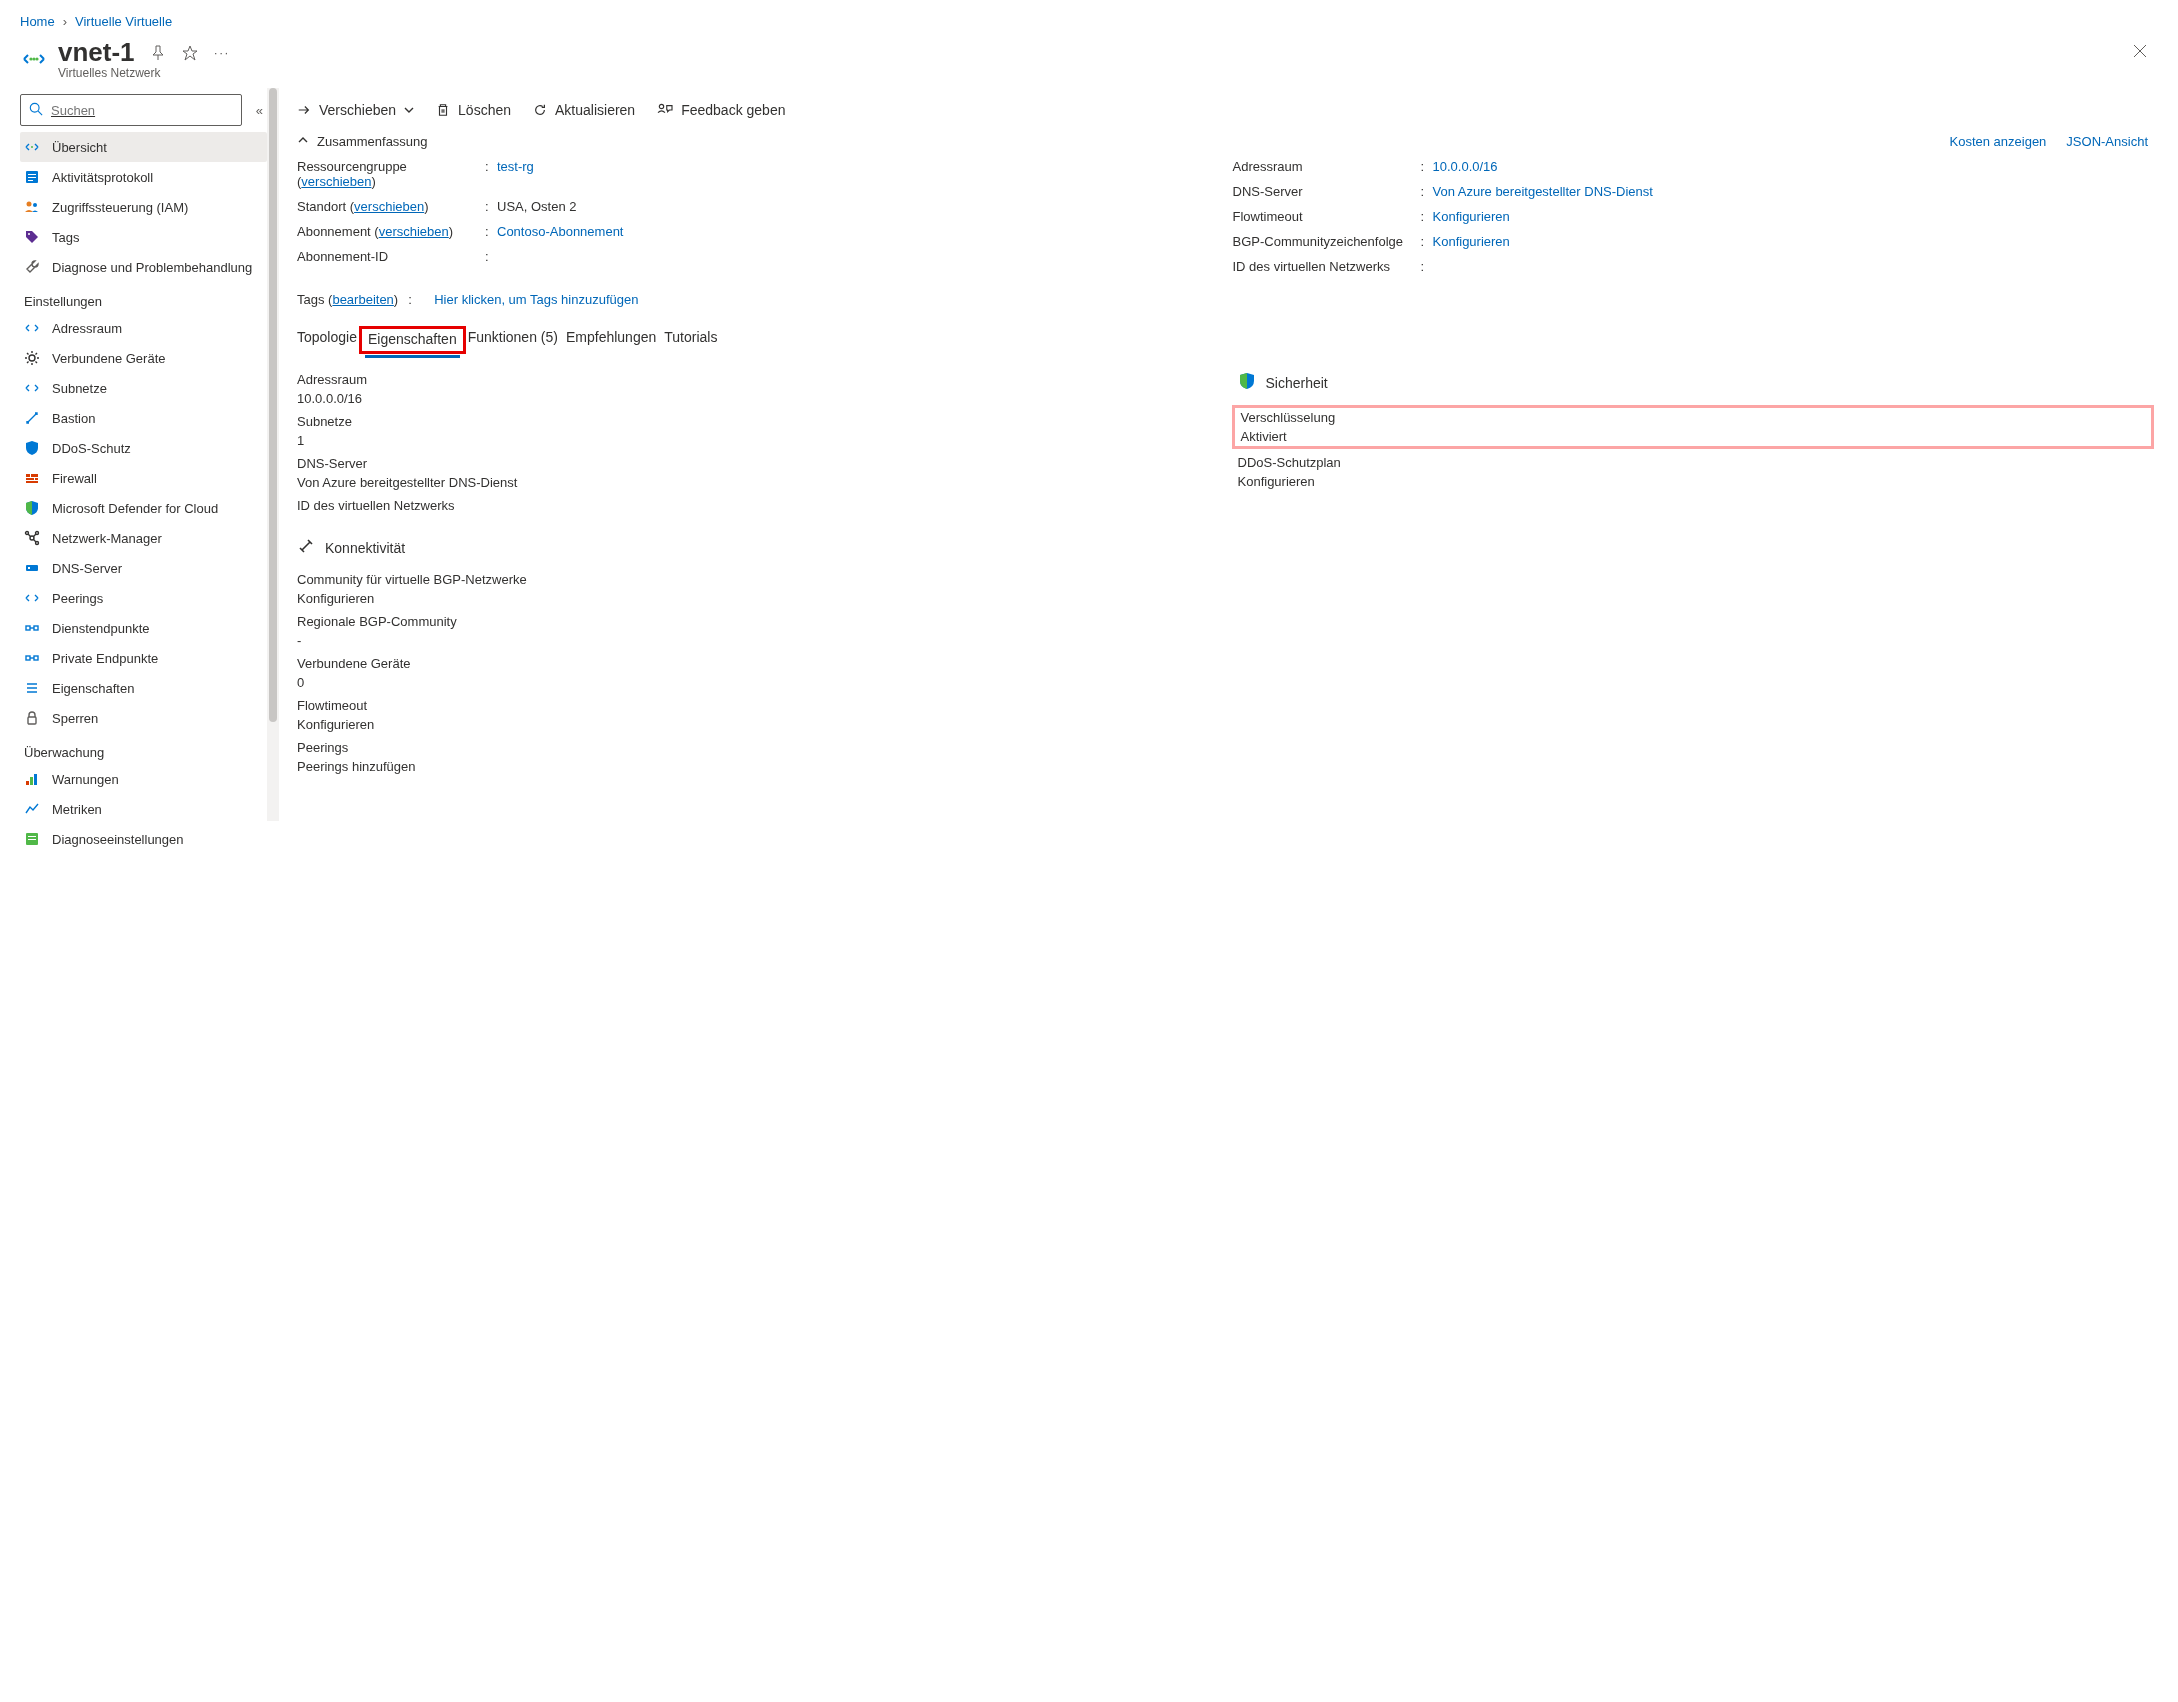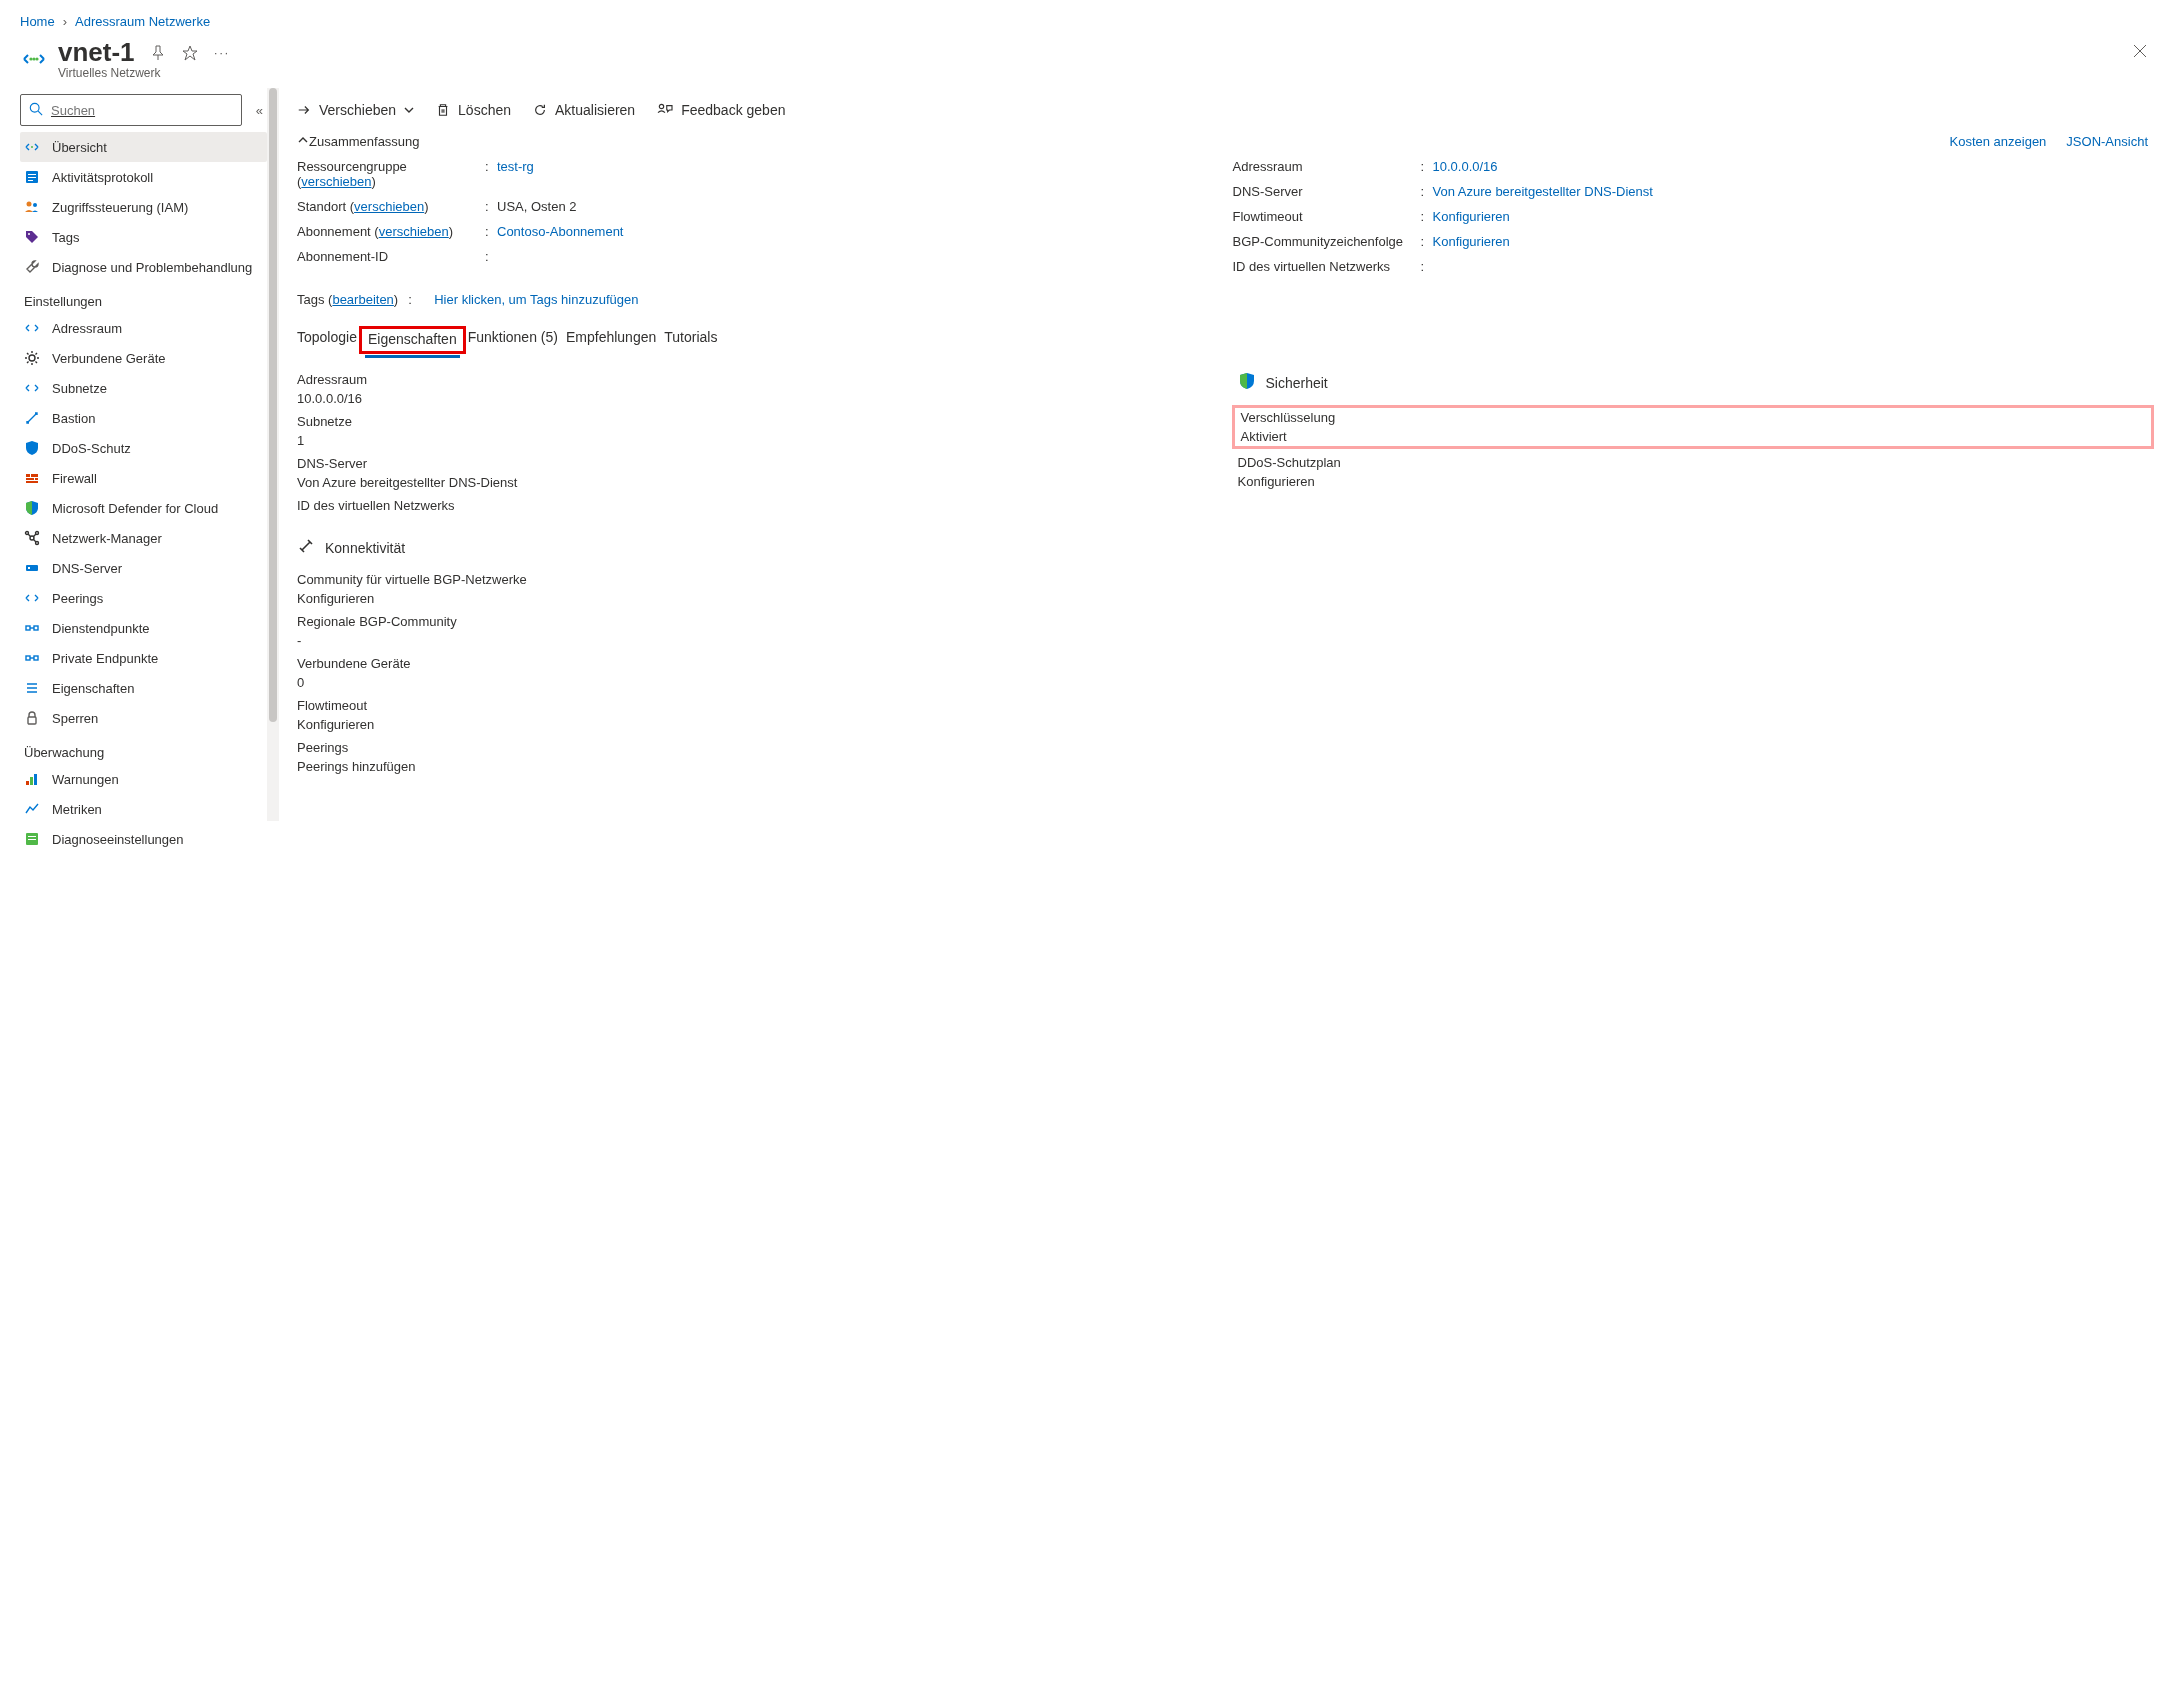--- a/index.html
+++ b/index.html
@@ -145,21 +145,21 @@
   .tb-btn svg { flex-shrink: 0; }
 
   .essentials {
     padding: 4px 0 0 20px;
   }
   .ess-head {
     display: flex; align-items: center;
     margin-bottom: 10px;
   }
   .ess-head-left {
-    display: flex; align-items: center; gap: 0;
+    display: flex; align-items: center; gap: 8px;
   }
   .ess-head-right {
     margin-left: auto;
     display: flex; gap: 20px;
   }
   .ess-grid {
     display: flex;
     gap: 20px;
   }
   .ess-col {
@@ -232,21 +232,21 @@
   .kv { margin-bottom: 8px; font-size: 13px; }
   .kv .k { color: #323130; margin-bottom: 4px; }
   .kv .v { color: #323130; }
 </style>
 </head>
 <body>
 
 <div class="breadcrumb">
   <a>Home</a>
   <span class="sep">›</span>
-  <a>Adressraum Netzwerke</a>
+  <a>Virtuelle Virtuelle</a>
 </div>
 
 <div class="header">
   <div class="header-left">
     <span class="res-icon">
       <svg width="28" height="28" viewBox="0 0 28 28">
           <g fill="none" stroke="#0078d4" stroke-width="2">
             <path d="M4 14 L8 10 M4 14 L8 18" stroke="#0078d4"></path>
             <path d="M24 14 L20 10 M24 14 L20 18" stroke="#0078d4"></path>
           </g>

